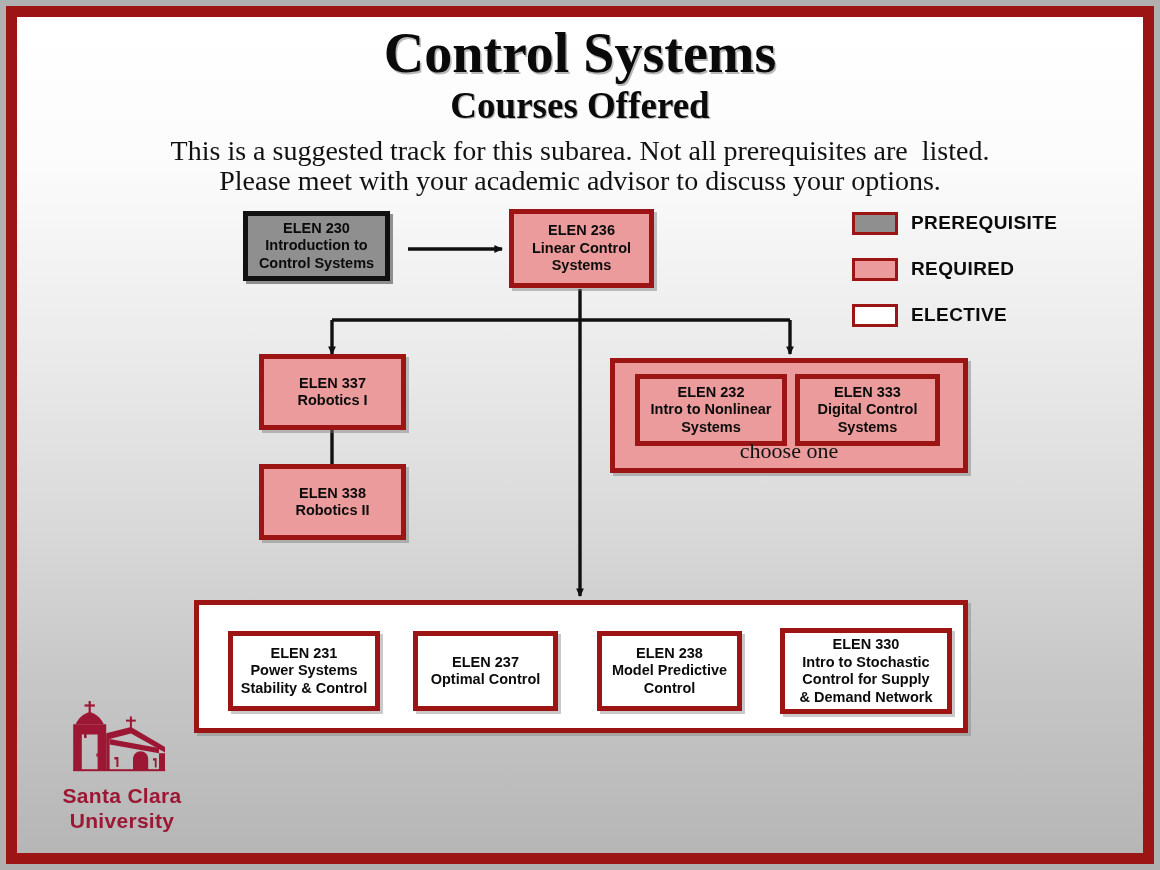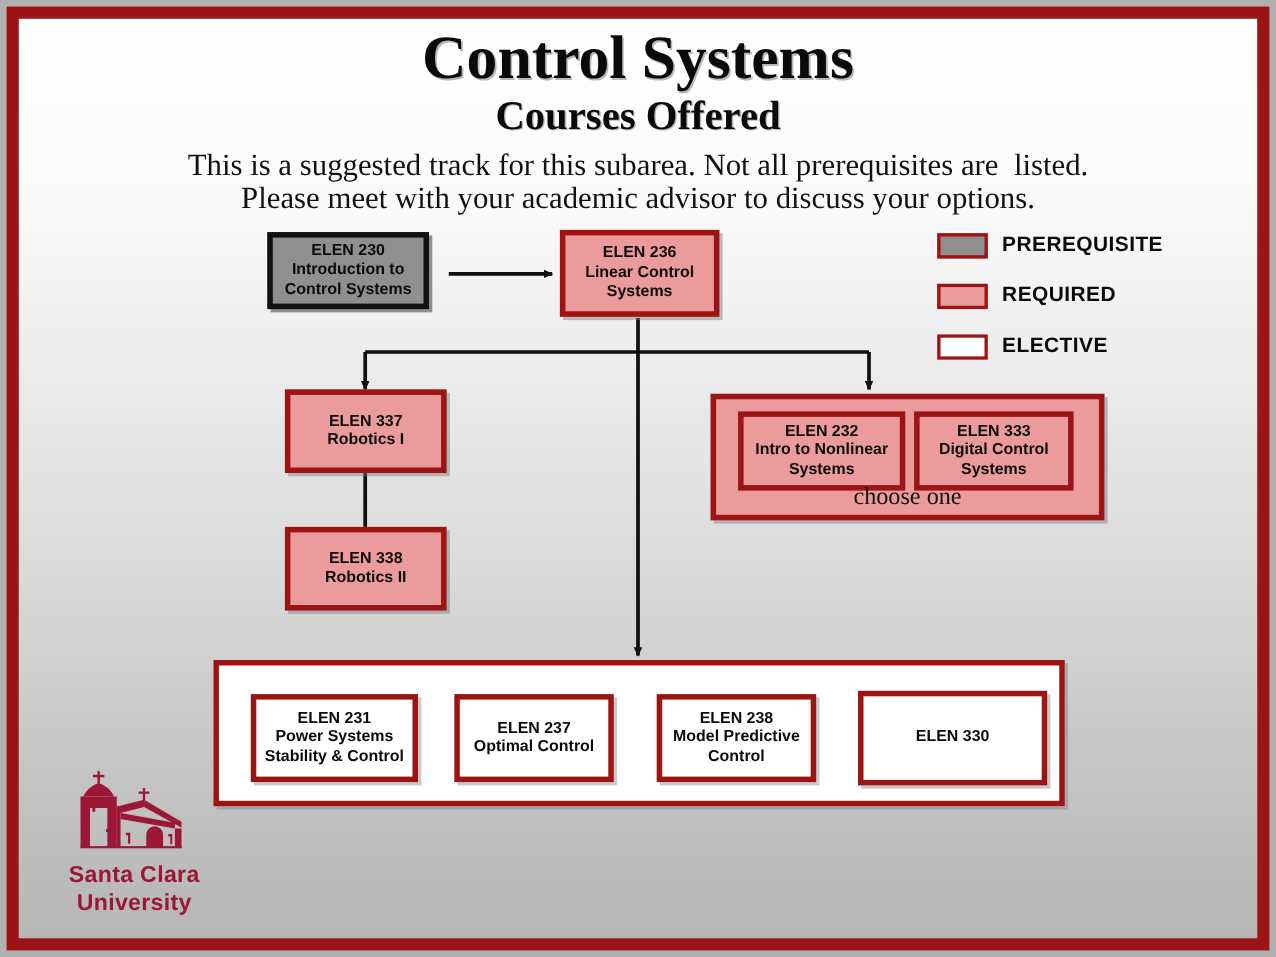--- a/index.html
+++ b/index.html
@@ -248,25 +248,25 @@
 
     <div class="box required" style="left:509px; top:209px; width:145px; height:79px;">
       <span><b>ELEN 236</b><br><span>Linear Control
 Systems</span></span>
     </div>
 
     <div class="box required" style="left:259px; top:354px; width:147px; height:76px;">
       <span><b>ELEN 337</b><br><span>Robotics I</span></span>
     </div>
 
-    <div class="box required" style="left:259px; top:479px; width:147px; height:76px;">
+    <div class="box required" style="left:259px; top:464px; width:147px; height:76px;">
       <span><b>ELEN 338</b><br><span>Robotics II</span></span>
     </div>
 
-    <div class="group choose" style="left:610px; top:358px; width:358px; height:115px;margin-left:36px;">
+    <div class="group choose" style="left:610px; top:358px; width:358px; height:115px;">
       <div class="box inner-choice" style="left:20px; top:11px; width:152px; height:72px;">
         <span><b>ELEN 232</b><br><span>Intro to Nonlinear
 Systems</span></span>
       </div>
       <div class="box inner-choice" style="left:180px; top:11px; width:145px; height:72px;">
         <span><b>ELEN 333</b><br><span>Digital Control
 Systems</span></span>
       </div>
       <div class="choose-label">choose one</div>
     </div>
@@ -277,21 +277,23 @@
 Stability &amp; Control</span></span>
       </div>
       <div class="box elective" style="left:214px; top:26px; width:145px; height:80px;justify-content:center;">
         <span><b>ELEN 237</b><br><span>Optimal Control</span></span>
       </div>
       <div class="box elective" style="left:398px; top:26px; width:145px; height:80px;">
         <span><b>ELEN 238</b><br><span>Model Predictive
 Control</span></span>
       </div>
       <div class="box elective" style="left:581px; top:23px; width:172px; height:86px;">
-        <span><b>ELEN 330</b><br></span>
+        <span><b>ELEN 330</b><br><span>Intro to Stochastic
+Control for Supply
+&amp; Demand Network</span></span>
       </div>
     </div>
 
     <div id="legend">
       <div class="legend-row">
         <span class="swatch prereq"></span>
         <span class="legend-label">PREREQUISITE</span>
       </div>
       <div class="legend-row">
         <span class="swatch required"></span>

